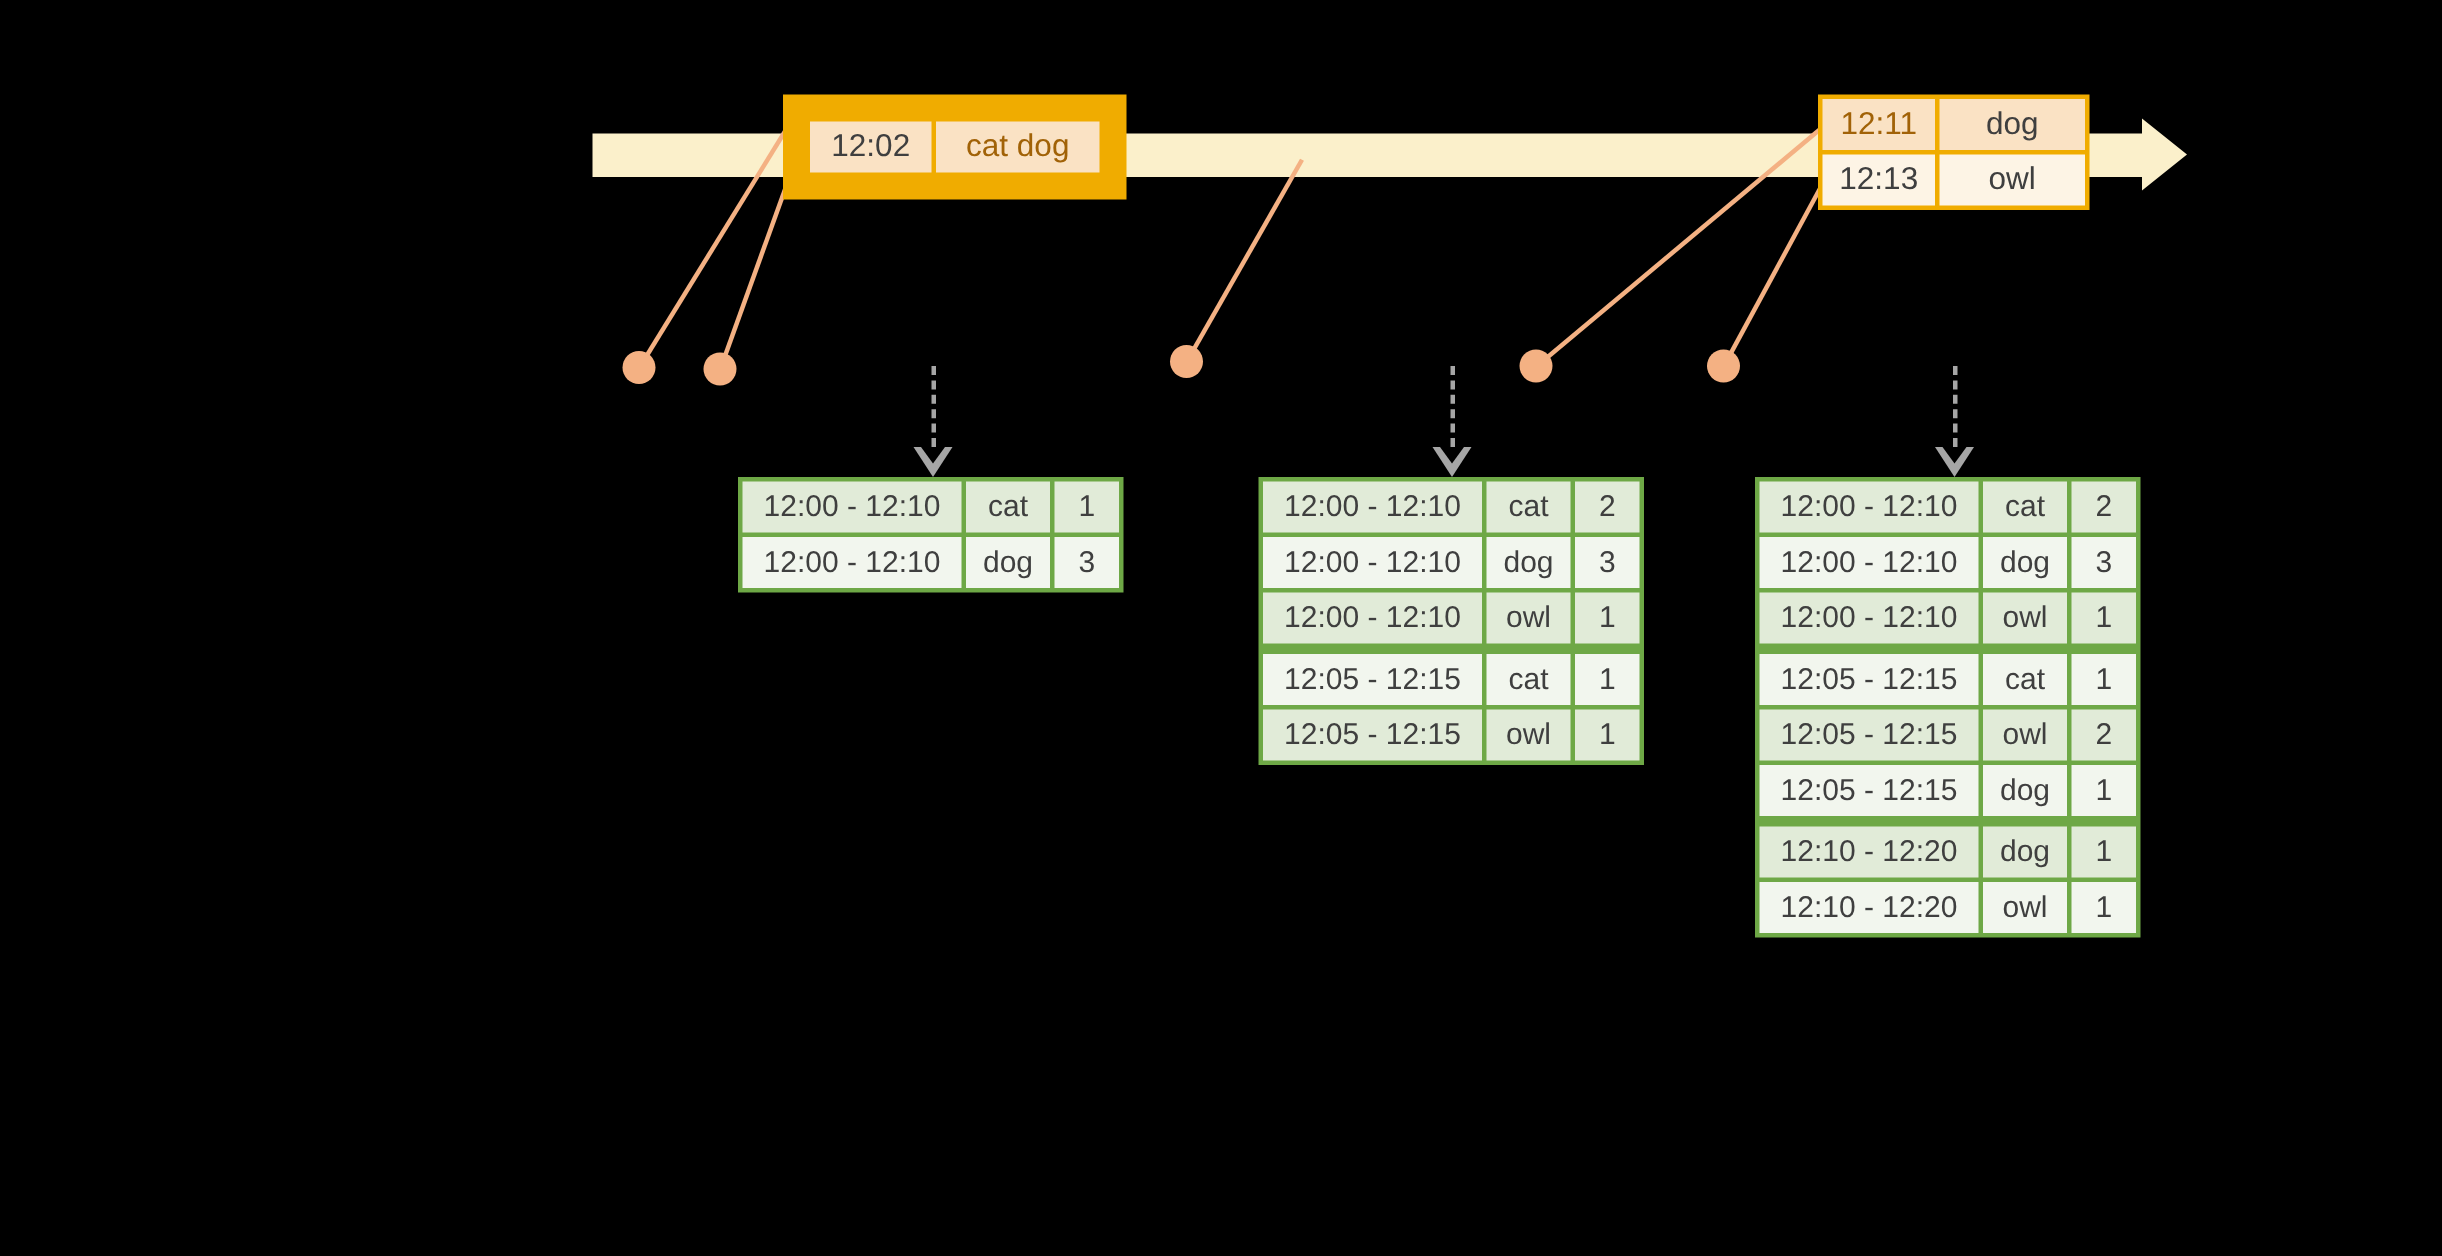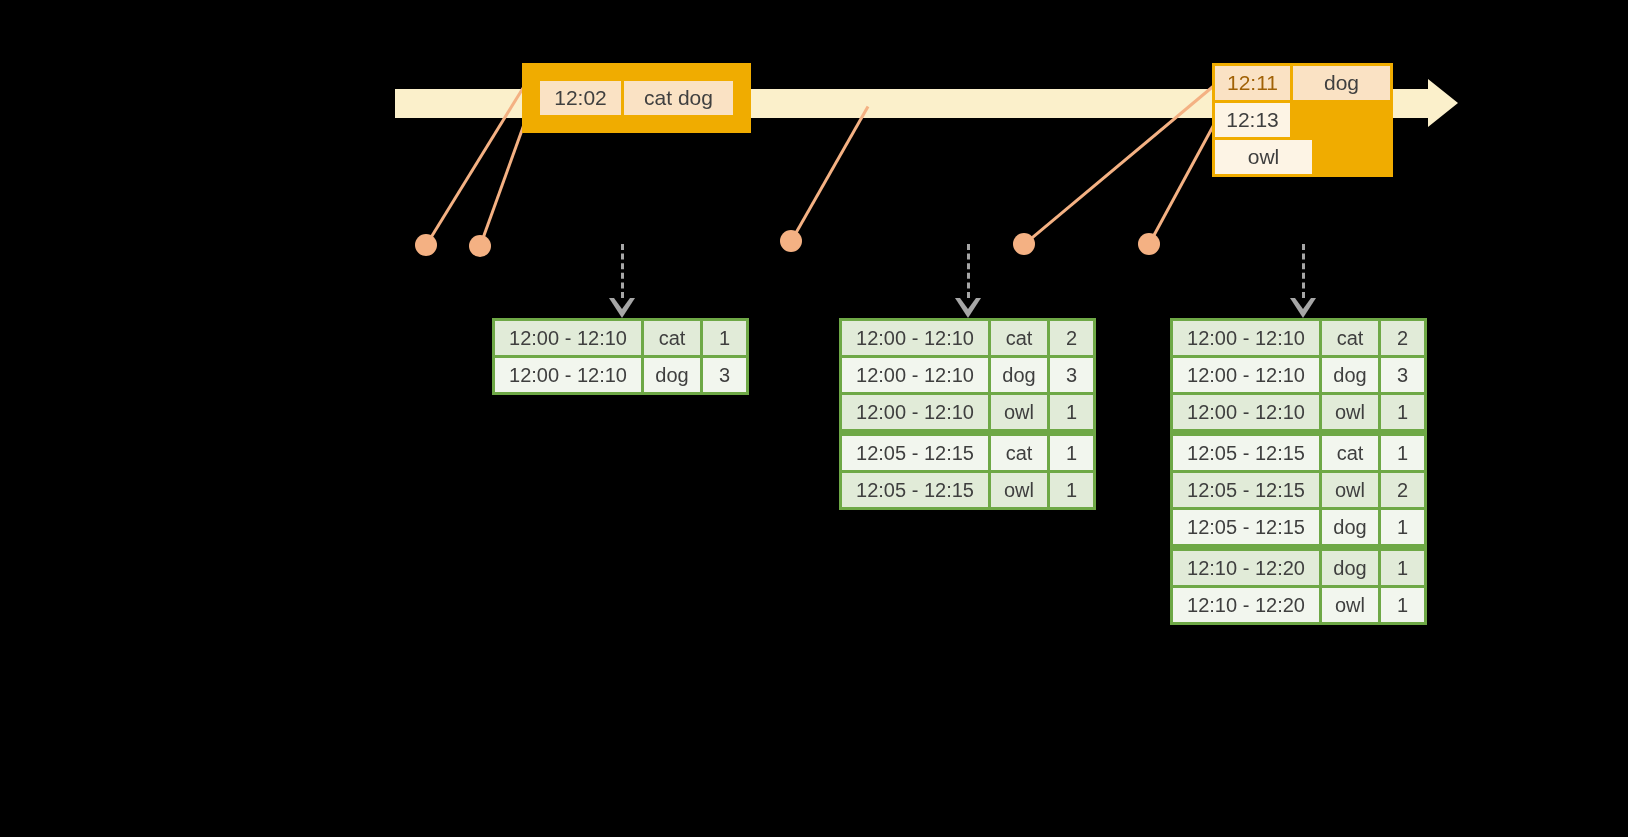--- a/index.html
+++ b/index.html
@@ -32,29 +32,29 @@
     <div class="abs" style="left: 1213px; top: 84.5px; width: 246.343px; height: 3px; background: rgb(244, 177, 131); transform-origin: 0px 50%; transform: rotate(2.4453rad); z-index: 2;"></div>
     <div class="abs" style="left: 1214px; top: 122.5px; width: 136.473px; height: 3px; background: rgb(244, 177, 131); transform-origin: 0px 50%; transform: rotate(2.06722rad); z-index: 2;"></div>
     <div class="abs" style="left: 415px; top: 234px; width: 22px; height: 22px; border-radius: 50%; background: rgb(244, 177, 131); z-index: 4;"></div>
     <div class="abs" style="left: 469px; top: 235px; width: 22px; height: 22px; border-radius: 50%; background: rgb(244, 177, 131); z-index: 4;"></div>
     <div class="abs" style="left: 780px; top: 230px; width: 22px; height: 22px; border-radius: 50%; background: rgb(244, 177, 131); z-index: 4;"></div>
     <div class="abs" style="left: 1013px; top: 233px; width: 22px; height: 22px; border-radius: 50%; background: rgb(244, 177, 131); z-index: 4;"></div>
     <div class="abs" style="left: 1138px; top: 233px; width: 22px; height: 22px; border-radius: 50%; background: rgb(244, 177, 131); z-index: 4;"></div>
     <div class="abs" style="left: 522px; top: 63px; background: rgb(240, 172, 0); padding: 18px; display: flex; flex-direction: column; gap: 3px; z-index: 3;">
       <div style="display: flex; gap: 3px; position: relative;">
         <div class="abs cell" style="width: 81px; height: 34px; background: rgb(250, 226, 196); color: rgb(63, 63, 63); font-size: 21px; position: relative;">12:02</div>
-        <div class="abs cell" style="width: 109px; height: 34px; background: rgb(250, 226, 196); color: #404040; font-size: 21px; position: relative;">cat dog</div>
+        <div class="abs cell" style="width: 109px; height: 34px; background: rgb(250, 226, 196); color: #a16207; font-size: 21px; position: relative;">cat dog</div>
       </div>
     </div>
     <div class="abs" style="left: 1212px; top: 63px; background: rgb(240, 172, 0); padding: 3px; display: flex; flex-direction: column; gap: 3px; z-index: 3;">
       <div style="display: flex; gap: 3px; position: relative;">
         <div class="abs cell" style="width: 75px; height: 34px; background: rgb(250, 226, 196); color: #a16207; font-size: 21px; position: relative;">12:11</div>
         <div class="abs cell" style="width: 97px; height: 34px; background: rgb(250, 226, 196); color: rgb(63, 63, 63); font-size: 21px; position: relative;">dog</div>
       </div>
-      <div style="display: flex; gap: 3px; position: relative; flex-direction: column;">
+      <div style="display: flex; gap: 3px; position: relative;">
         <div class="abs cell" style="width: 75px; height: 34px; background: rgb(253, 244, 229); color: rgb(63, 63, 63); font-size: 21px; position: relative;">12:13</div>
         <div class="abs cell" style="width: 97px; height: 34px; background: rgb(253, 244, 229); color: rgb(63, 63, 63); font-size: 21px; position: relative;">owl</div>
       </div>
     </div>
     <div class="abs" style="left: 620.5px; top: 244px; width: 0px; height: 54px; border-left: 3px dashed rgb(166, 166, 166); z-index: 2;"></div>
     <div class="abs" style="left: 609px; top: 298px; width: 0px; height: 0px; border-left: 13px solid transparent; border-right: 13px solid transparent; border-top: 20px solid rgb(166, 166, 166); z-index: 2;"></div>
     <div class="abs" style="left: 614px; top: 298px; width: 0px; height: 0px; border-left: 8px solid transparent; border-right: 8px solid transparent; border-top: 11px solid rgb(0, 0, 0); z-index: 2;"></div>
     <div class="abs" style="left: 966.5px; top: 244px; width: 0px; height: 54px; border-left: 3px dashed rgb(166, 166, 166); z-index: 2;"></div>
     <div class="abs" style="left: 955px; top: 298px; width: 0px; height: 0px; border-left: 13px solid transparent; border-right: 13px solid transparent; border-top: 20px solid rgb(166, 166, 166); z-index: 2;"></div>
     <div class="abs" style="left: 960px; top: 298px; width: 0px; height: 0px; border-left: 8px solid transparent; border-right: 8px solid transparent; border-top: 11px solid rgb(0, 0, 0); z-index: 2;"></div>

